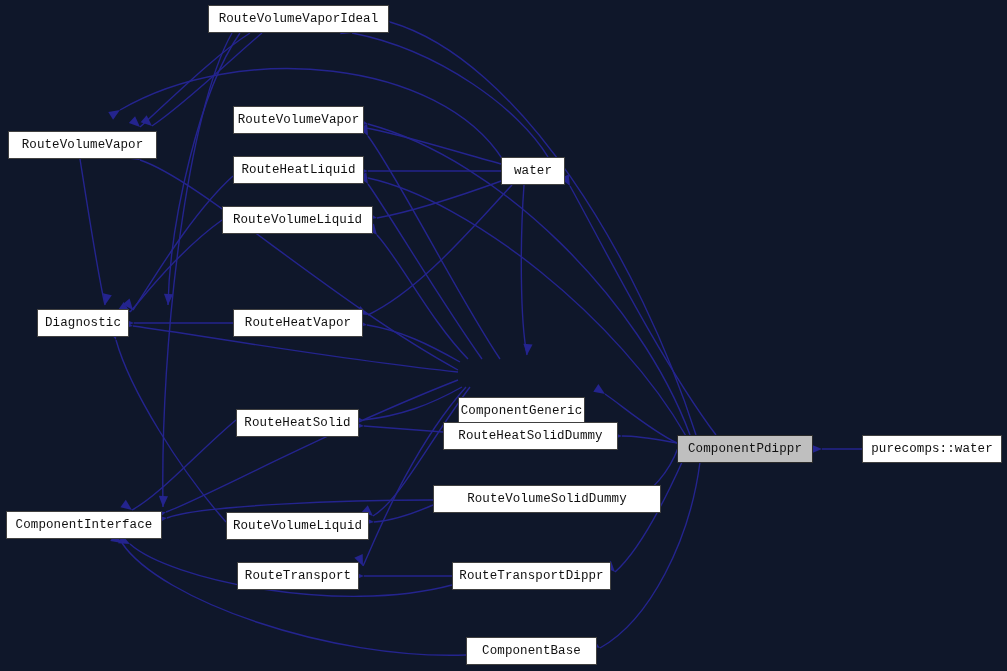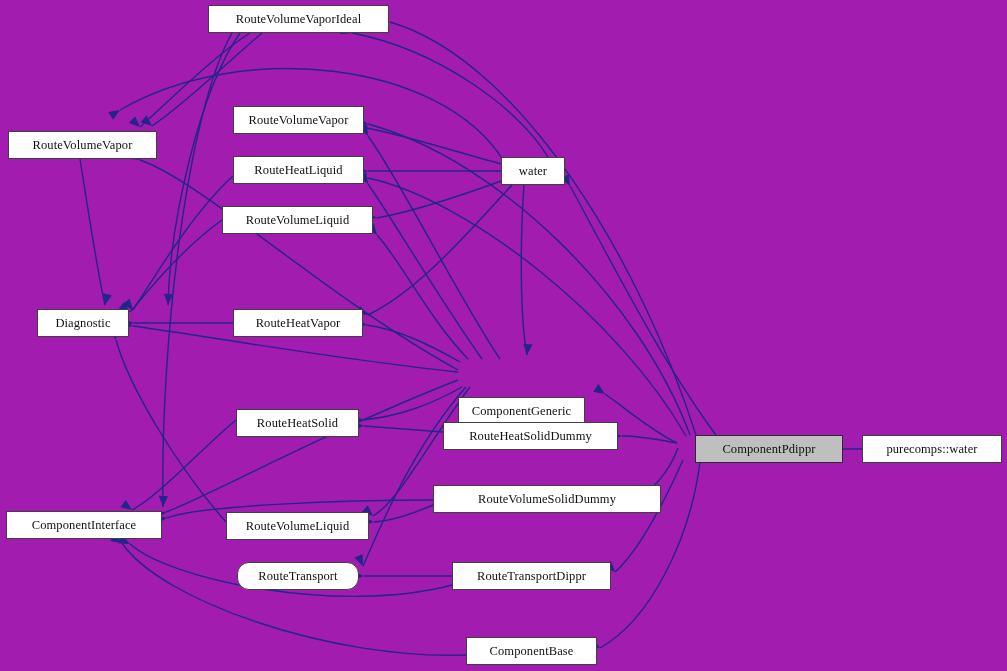--- a/index.html
+++ b/index.html
@@ -4,23 +4,23 @@
 <style>
   html, body {
     margin: 0;
     padding: 0;
     background: #ffffff;
   }
   #graph-root {
     position: relative;
     width: 1007px;
     height: 671px;
-    background: #a21caf;
+    background: #0f172a;
     overflow: hidden;
-    font-family: Liberation Serif, serif;
+    font-family: Liberation Mono, monospace;
   }
   #edge-layer {
     position: absolute;
     left: 0;
     top: 0;
     width: 1007px;
     height: 671px;
   }
   #node-layer {
     position: absolute;
@@ -171,36 +171,36 @@
       </div>
       <div class="gnode" style="left: 458px; top: 359px; width: 127px; height: 28px; margin-top: 38px;">
         <span class="nlabel">ComponentGeneric</span>
       </div>
       <div class="gnode" style="left: 236px; top: 409px; width: 123px; height: 28px; text-align: center;">
         <span class="nlabel">RouteHeatSolid</span>
       </div>
       <div class="gnode" style="left: 443px; top: 422px; width: 175px; height: 28px;">
         <span class="nlabel">RouteHeatSolidDummy</span>
       </div>
-      <div class="gnode highlight" style="left: 695px; top: 435px; width: 148px; height: 28px;">
+      <div class="gnode highlight" style="left: 677px; top: 435px; width: 136px; height: 28px;">
         <span class="nlabel">ComponentPdippr</span>
       </div>
       <div class="gnode" style="left: 862px; top: 435px; width: 140px; height: 28px;">
         <span class="nlabel">purecomps::water</span>
       </div>
       <div class="gnode" style="left: 6px; top: 511px; width: 156px; height: 28px;">
         <span class="nlabel">ComponentInterface</span>
       </div>
       <div class="gnode" style="left: 226px; top: 512px; width: 143px; height: 28px;">
         <span class="nlabel">RouteVolumeLiquid</span>
       </div>
       <div class="gnode" style="left: 433px; top: 485px; width: 228px; height: 28px;">
         <span class="nlabel">RouteVolumeSolidDummy</span>
       </div>
-      <div class="gnode" style="left: 237px; top: 562px; width: 122px; height: 28px; border-radius: 12px;">
+      <div class="gnode" style="left: 237px; top: 562px; width: 122px; height: 28px;">
         <span class="nlabel">RouteTransport</span>
       </div>
       <div class="gnode" style="left: 452px; top: 562px; width: 159px; height: 28px;">
         <span class="nlabel">RouteTransportDippr</span>
       </div>
       <div class="gnode" style="left: 466px; top: 637px; width: 131px; height: 28px;">
         <span class="nlabel">ComponentBase</span>
       </div>
     </div>
 </div>

